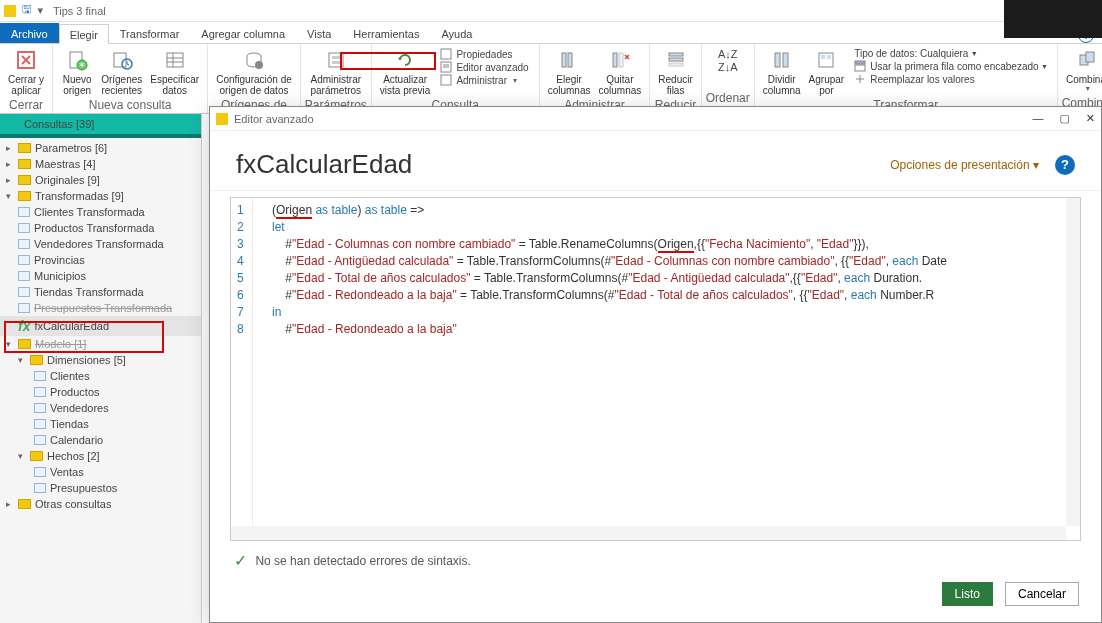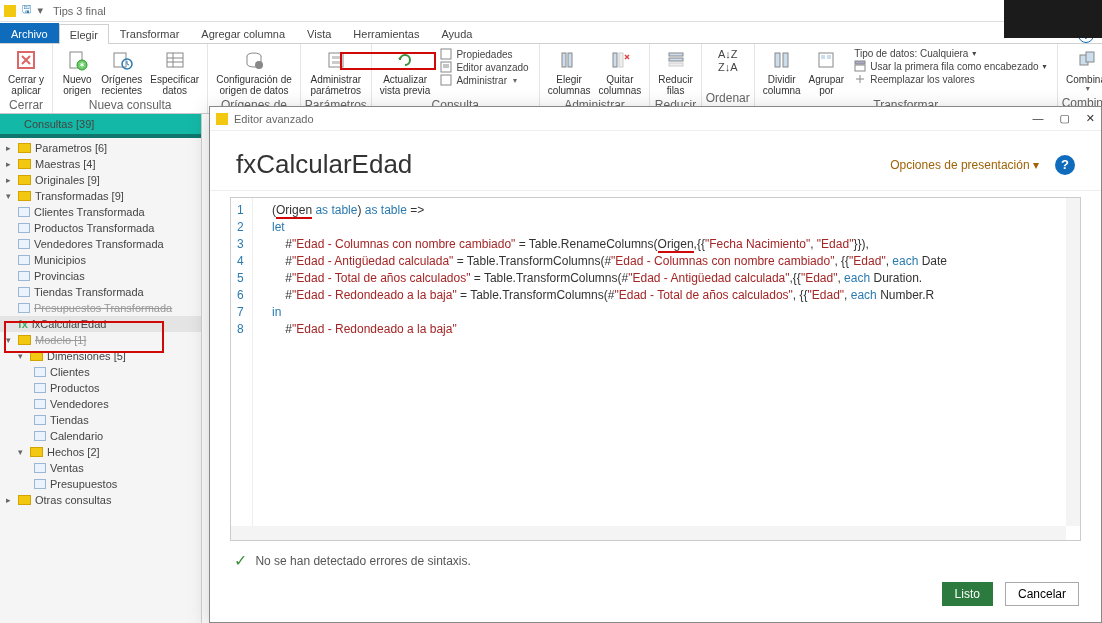--- a/index.html
+++ b/index.html
@@ -38,21 +38,21 @@
   .main-row { display: flex; height: calc(100% - 114px); }
   .queries-pane { width: 202px; background: #f5f5f5; border-right: 1px solid #d0d0d0; display: flex; flex-direction: column; }
   .queries-pane .q-header { padding: 4px 24px; color: #444; border-bottom: 4px solid #0f766e; background: #14b8a6; }
   .q-tree { overflow-y: auto; padding: 2px 0 10px 0; font-size: 11px; }
   .tree-row { display: flex; align-items: center; padding: 2px 4px 2px 6px; gap: 4px; cursor: pointer; white-space: nowrap; }
   .tree-row.lvl1 { padding-left: 18px; }
   .tree-row.lvl2 { padding-left: 34px; }
   .tree-row.folder > .tw { color: #666; font-size: 9px; width: 8px; }
   .tree-row .folder-icon { width: 13px; height: 10px; background: #f2c811; border: 1px solid #d4a300; }
   .tree-row .q-icon { width: 12px; height: 10px; border: 1px solid #9ab7d4; background: #eaf3fb; }
-  .tree-row .fx-icon { font-size: 11px; color: #4a6; font-weight: 600; }
+  .tree-row .fx-icon { font-size: 14px; color: #4a6; font-style: italic; font-weight: 600; }
   .tree-row .qlabel { color: #444; }
   .tree-row.selected { background: #e4e4e4; }
 
   
   .adv-editor { position: absolute; left: 209px; top: 106px; right: 0; bottom: 0; background: #fff; border: 1px solid #888; box-shadow: 0 4px 20px rgba(0,0,0,.18); display: flex; flex-direction: column; z-index: 30; }
   .adv-titlebar { height: 24px; background: #fff; display: flex; align-items: center; padding: 0 6px; border-bottom: 1px solid #eee; }
   .adv-titlebar .at-title { color: #666; font-size: 11px; margin-left: 6px; }
   .adv-winbtns { margin-left: auto; display: flex; gap: 16px; color: #333; }
   .adv-header { padding: 18px 26px 10px 26px; display: flex; align-items: center; border-bottom: 1px solid #eee; }
   .adv-header .fn-name { font-size: 26px; font-weight: 300; color: #333; }
@@ -396,25 +396,25 @@
         <div class="tree-row lvl1">
           <span class="q-icon"></span>
           <span class="qlabel">Productos Transformada</span>
         </div>
         <div class="tree-row lvl1">
           <span class="q-icon"></span>
           <span class="qlabel">Vendedores Transformada</span>
         </div>
         <div class="tree-row lvl1">
           <span class="q-icon"></span>
+          <span class="qlabel">Provincias</span>
+        </div>
+        <div class="tree-row lvl1">
+          <span class="q-icon"></span>
           <span class="qlabel">Municipios</span>
-        </div>
-        <div class="tree-row lvl1">
-          <span class="q-icon"></span>
-          <span class="qlabel">Provincias</span>
         </div>
         <div class="tree-row lvl1">
           <span class="q-icon"></span>
           <span class="qlabel">Tiendas Transformada</span>
         </div>
         <div class="tree-row lvl1">
           <span class="q-icon"></span>
           <span class="qlabel" style="text-decoration: line-through; color: rgb(153, 153, 153);">Presupuestos Transformada</span>
         </div>
         <div class="tree-row lvl1 selected">

